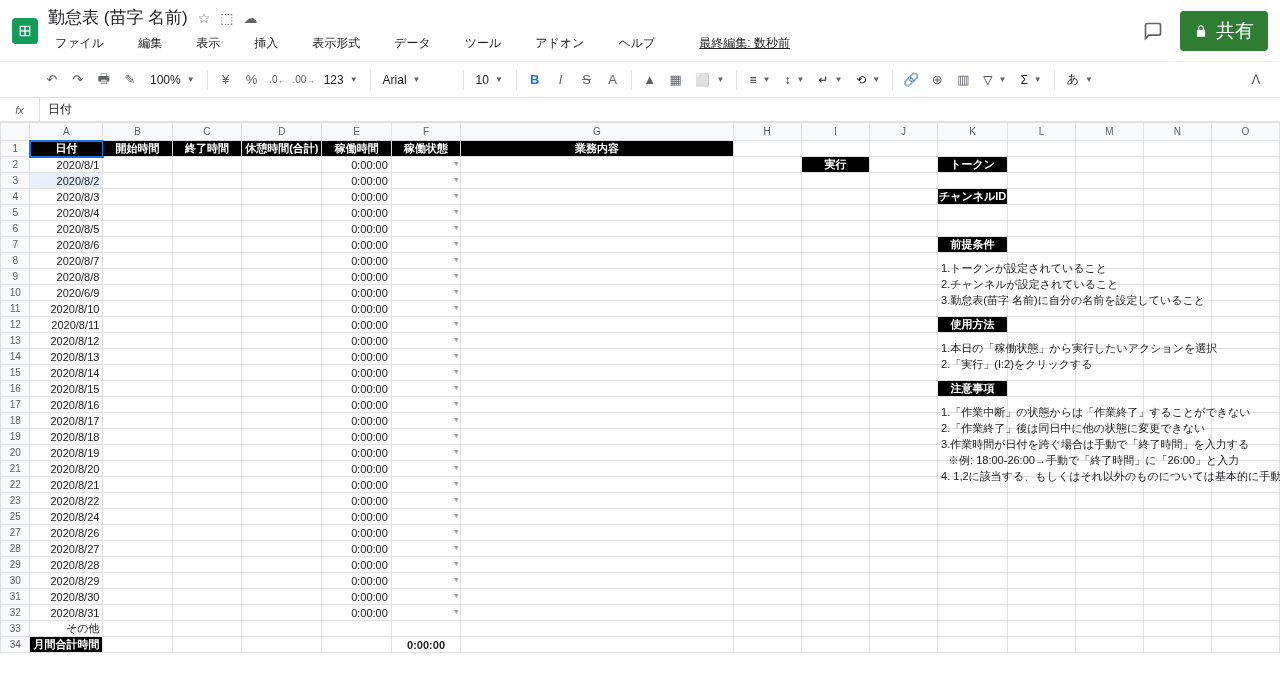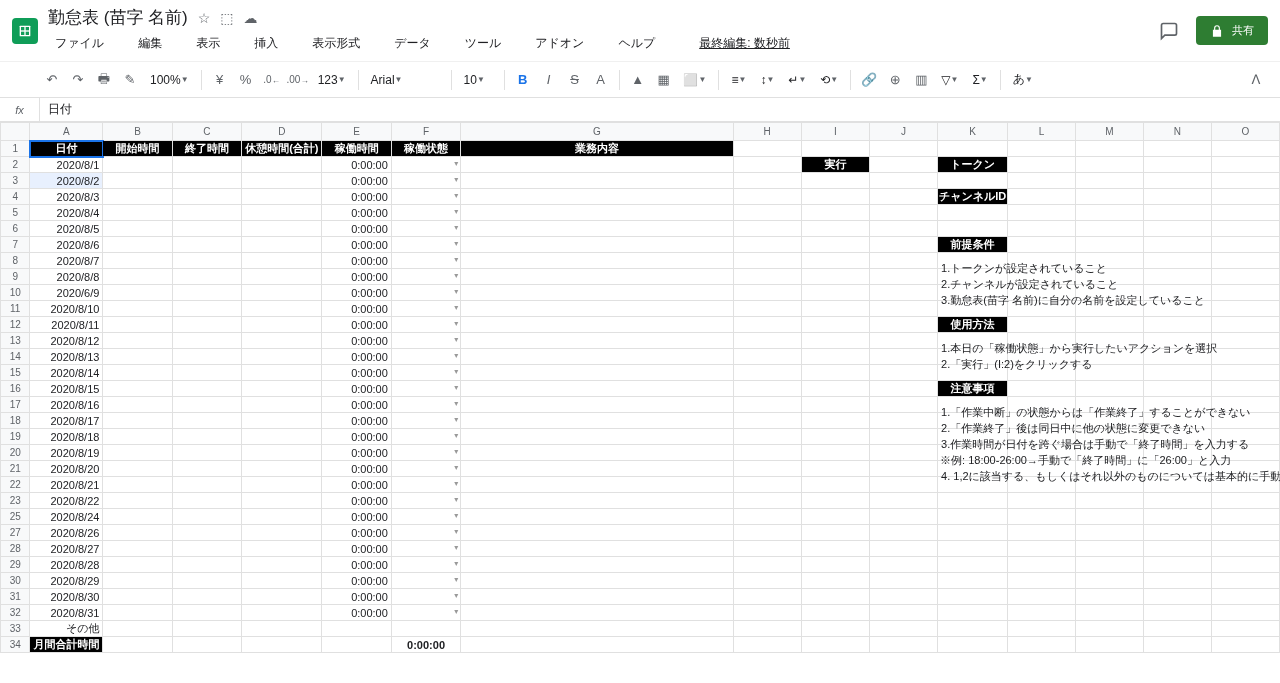--- a/index.html
+++ b/index.html
@@ -12,27 +12,27 @@
 .title-area { flex: 1; }
 .title-row { display: flex; align-items: center; gap: 10px; }
 .doc-title { font-size: 17px; color: #202124; }
 .title-icons { display: flex; gap: 10px; color: #5f6368; }
 .title-icons span { cursor: pointer; font-size: 14px; }
 .menus { display: flex; gap: 20px; margin-top: 3px; align-items: center; }
 .menus span { padding: 3px 7px; font-size: 12px; cursor: pointer; color: #202124; border-radius: 3px; }
 .last-edit { color: #5f6368; text-decoration: underline; margin-left: 10px; }
 .header-right { display: flex; align-items: center; gap: 12px; }
 .comment-icon { width: 30px; height: 30px; display: flex; align-items: center; justify-content: center; cursor: pointer; color: #5f6368; border-radius: 50%; }
-.share-btn { background: #2e7d32; color: #fff; padding: 7px 14px; border-radius: 4px; font-size: 11px; cursor: pointer; display: flex; align-items: center; gap: 8px; }
+.share-btn { background: #2e7d32; color: #fff; padding: 7px 14px; border-radius: 4px; font-size: 19px; cursor: pointer; display: flex; align-items: center; gap: 8px; }
 
 
 .toolbar { display: flex; align-items: center; padding: 4px 12px 4px 40px; border-bottom: 1px solid #e0e0e0; gap: 2px; height: 36px; }
 .tb-btn { width: 24px; height: 24px; display: flex; align-items: center; justify-content: center; cursor: pointer; color: #5f6368; border-radius: 2px; font-size: 13px; }
 .tb-sep { width: 1px; height: 20px; background: #e0e0e0; margin: 0 4px; }
-.tb-select { display: flex; align-items: center; padding: 0 6px; height: 24px; cursor: pointer; font-size: 12px; gap: 0; }
+.tb-select { display: flex; align-items: center; padding: 0 6px; height: 24px; cursor: pointer; font-size: 12px; gap: 6px; }
 .caret { font-size: 8px; color: #5f6368; }
 .bold { font-weight: bold; color: #1a73e8; }
 .tb-spacer { flex: 1; }
 
 
 .formula-bar { display: flex; align-items: center; height: 24px; border-bottom: 1px solid #e0e0e0; }
 .fx-label { width: 40px; text-align: center; font-style: italic; color: #5f6368; font-size: 11px; border-right: 1px solid #e0e0e0; height: 100%; display: flex; align-items: center; justify-content: center; }
 .fx-input { flex: 1; padding: 0 8px; font-size: 12px; }
 
 
@@ -577,21 +577,21 @@
           <td></td>
           <td></td>
           <td></td>
           <td class="right">0:00:00</td>
           <td class="dd"></td>
           <td></td>
           <td></td>
           <td style="padding:0"></td>
           <td></td>
           <td style="padding:0;overflow:visible">
-            <span style="position:absolute;left:2px;white-space:nowrap">※例: 18:00-26:00→手動で「終了時間」に「26:00」と入力</span>
+            <span style="position:absolute;left:10px;white-space:nowrap">※例: 18:00-26:00→手動で「終了時間」に「26:00」と入力</span>
           </td>
           <td></td>
           <td></td>
           <td></td>
           <td></td>
         </tr>
         <tr>
           <th class="row-header">21</th>
           <td class="right">2020/8/20</td>
           <td></td>

